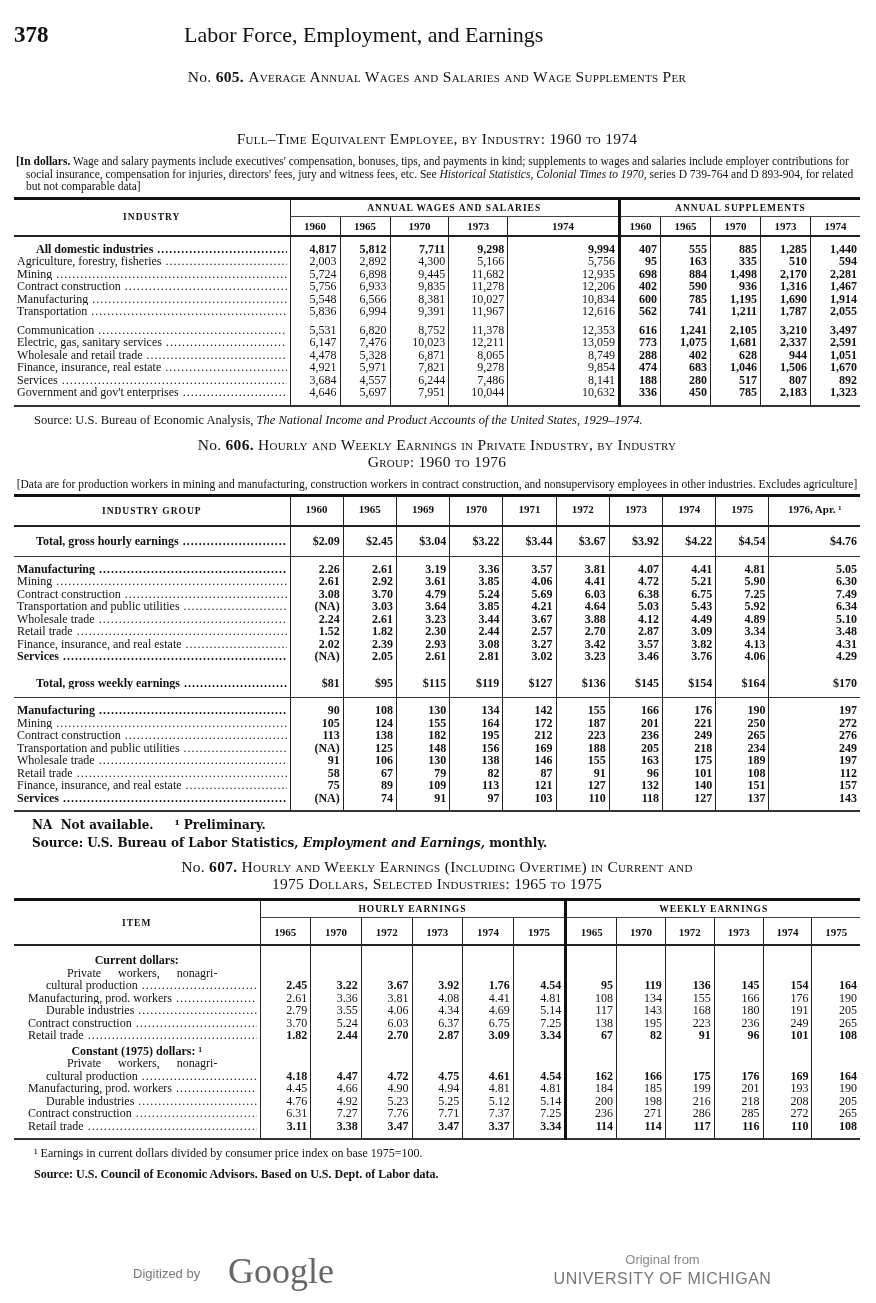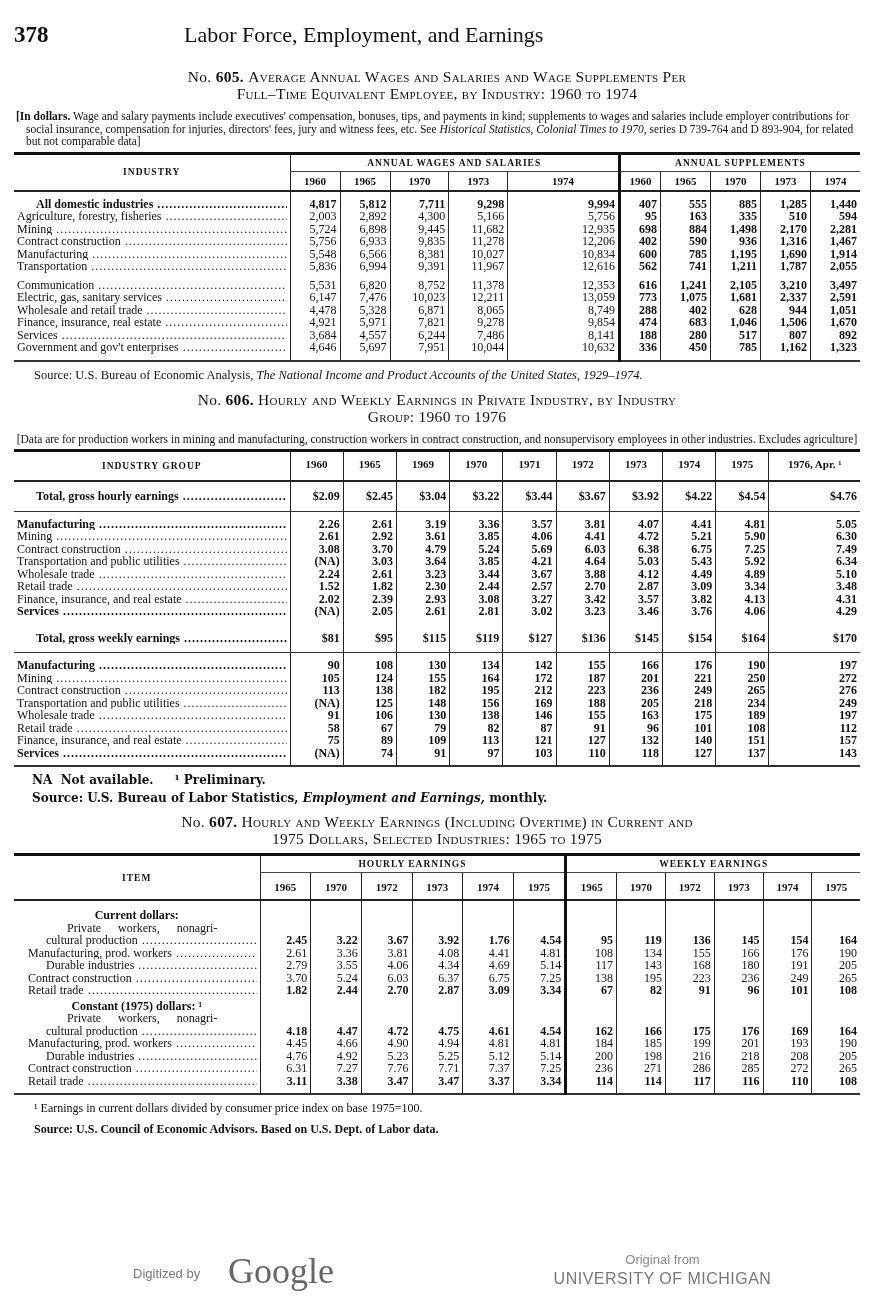--- a/index.html
+++ b/index.html
@@ -45,21 +45,21 @@
 
 <div class="page">
 
   <div class="running-head">
     <span class="page-num">378</span>
     <span class="running-title">Labor Force, Employment, and Earnings</span>
   </div>
 
   <div class="tbl-title" style="margin-top:6px;">
     <div><span class="no">No.</span> <span class="num">605.</span> <span style="font-variant:small-caps;">Average Annual Wages and Salaries and Wage Supplements Per</span></div>
-    <div style="font-variant:small-caps;">Full–Time Equivalent Employee, by Industry: 1960 to 1974</div>
+    <div style="font-variant:small-caps;margin-top:45px;">Full–Time Equivalent Employee, by Industry: 1960 to 1974</div>
   </div>
   <div class="headnote">
     <b>[In dollars.</b>
     <span>Wage and salary payments include executives' compensation, bonuses, tips, and payments in kind; supplements to wages and salaries include employer contributions for social insurance, compensation for injuries, directors' fees, jury and witness fees, etc. See</span>
     <i>Historical Statistics, Colonial Times to 1970,</i>
     <span>series D 739-764 and D 893-904, for related but not comparable data]</span>
   </div>
   <table class="data" id="t605">
     <colgroup>
         <col style="width:276px">
@@ -280,21 +280,21 @@
             <span class="lbl-wrap lead">Government and gov't enterprises</span>
           </td>
           <td class="num" style="font-weight: normal;">4,646</td>
           <td class="num" style="font-weight: normal;">5,697</td>
           <td class="num" style="font-weight: normal;">7,951</td>
           <td class="num" style="font-weight: normal;">10,044</td>
           <td class="num" style="font-weight: normal; padding-left: 38px;">10,632</td>
           <td class="num vsep">336</td>
           <td class="num">450</td>
           <td class="num">785</td>
-          <td class="num">1,162</td>
+          <td class="num">2,183</td>
           <td class="num">1,323</td>
         </tr>
         <tr class="gap">
           <td></td>
           <td class="num"></td>
           <td class="num"></td>
           <td class="num"></td>
           <td class="num"></td>
           <td class="num"></td>
           <td class="num vsep"></td>

